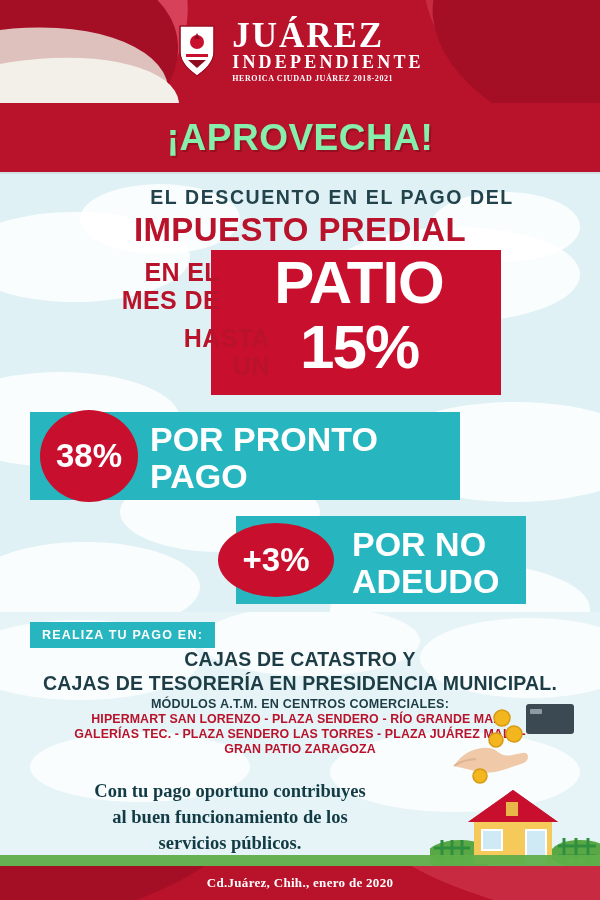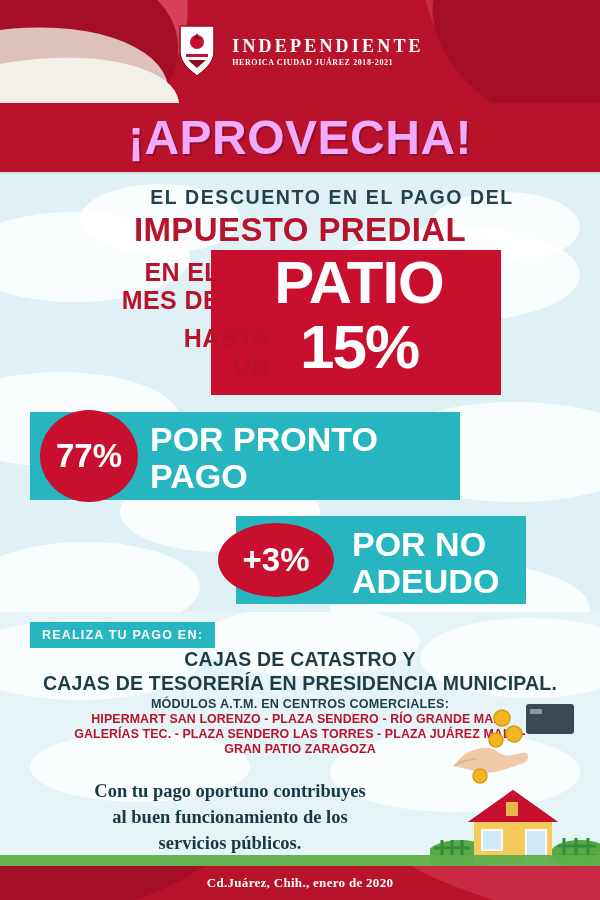--- a/index.html
+++ b/index.html
@@ -42,21 +42,21 @@
     font-weight:bold;font-size:8px;letter-spacing:.6px;margin-top:2px;
   }
 
   
   .aprovechaband{
     position:absolute;left:0;top:103px;width:600px;height:69px;
     background:#b9122b;display:flex;align-items:center;justify-content:center;
     box-shadow:0 2px 0 rgba(0,0,0,.06);
   }
   .aprovecha{
-    color:#f0abfc;font-weight:bold;font-size:48px;letter-spacing:.5px;
+    color:#86efac;font-weight:bold;font-size:37px;letter-spacing:.5px;
     text-shadow:2px 2px 0 rgba(0,0,0,.18);
   }
 
   
   .clouds{position:absolute;left:0;top:172px;width:600px;height:480px;overflow:hidden;}
   .cloud{position:absolute;background:#ffffff;border-radius:50%;opacity:.85;}
   .c1{left:-40px;top:40px;width:230px;height:90px;}
   .c2{left:80px;top:12px;width:160px;height:70px;}
   .c3{left:330px;top:55px;width:250px;height:95px;}
   .c4{left:430px;top:20px;width:150px;height:70px;}
@@ -202,20 +202,21 @@
     <div class="logo-wrap">
       <svg class="crest-svg" width="42" height="60" viewBox="0 0 42 60" style="position:relative;top:-2px;">
         <path d="M4 6 h34 v26 c0 12 -12 20 -17 24 C16 52 4 44 4 32 Z" fill="#ffffff" stroke="#b9122b" stroke-width="1.2"></path>
         <path d="M4 6 h34 v26 c0 12 -12 20 -17 24 C16 52 4 44 4 32 Z" fill="none" stroke="#8e0c1f" stroke-width="1"></path>
         <circle cx="21" cy="22" r="7" fill="#c8102e"></circle>
         <path d="M21 13 l3 6 h-6 z" fill="#8e0c1f"></path>
         <rect x="10" y="34" width="22" height="3" fill="#c8102e"></rect>
         <path d="M12 40 h18 l-9 8 z" fill="#8e0c1f"></path>
       </svg>
       <div class="logo-text">
+        <div class="logo-juarez">JUÁREZ</div>
         <div class="logo-indep">INDEPENDIENTE</div>
         <div class="logo-sub">HEROICA CIUDAD JUÁREZ 2018-2021</div>
       </div>
     </div>
   </div>
 
   <div class="aprovechaband">
     <div class="aprovecha">¡APROVECHA!</div>
   </div>
 
@@ -241,21 +242,21 @@
   </div>
   <div class="enero">PATIO</div>
   <div class="hasta">
     <div>HASTA</div>
     <div>UN</div>
   </div>
   <div class="pct15">15%</div>
 
   <div class="tealband"></div>
   <div class="redcircle">
-    <span>77%</span>
+    <span>38%</span>
   </div>
   <div class="pronto">
     <div>POR PRONTO</div>
     <div>PAGO</div>
   </div>
 
   <div class="tealband2"></div>
   <div class="redcircle2">
     <span>+3%</span>
   </div>

